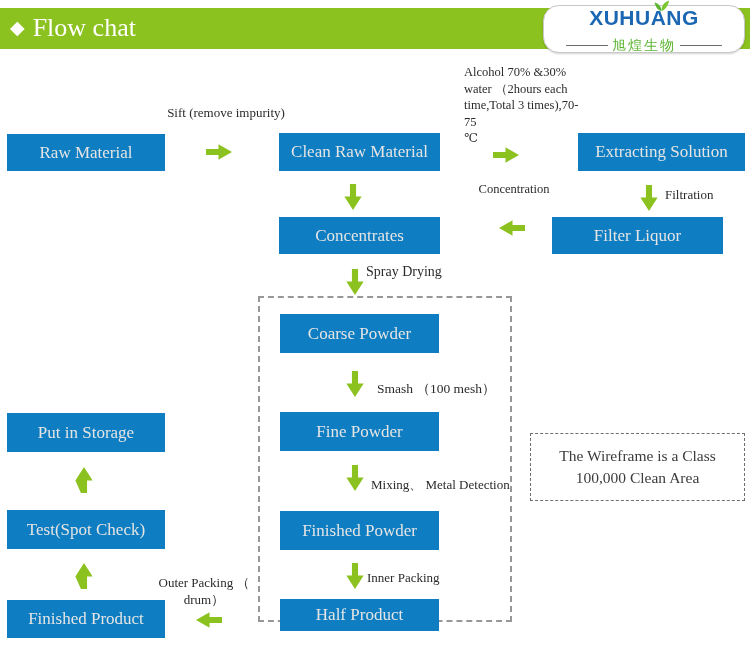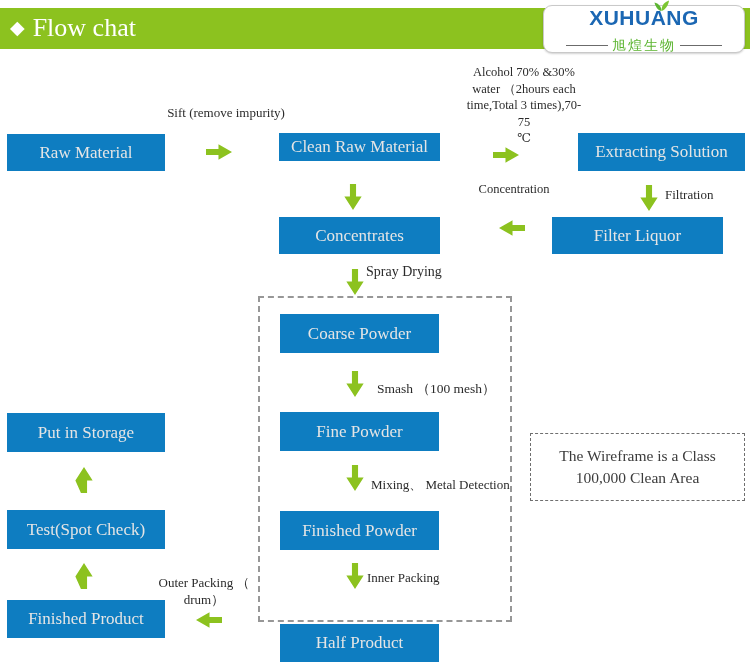--- a/index.html
+++ b/index.html
@@ -11,41 +11,41 @@
   }
   *{margin:0;padding:0;box-sizing:border-box;}
   html,body{background:#fff;}
   body{font-family:"Liberation Serif","DejaVu Serif",serif;}
   .stage{position:relative;width:750px;height:662px;background:#fff;overflow:hidden;}
 
   
   .header-bar{position:absolute;left:0;top:8px;width:750px;height:41px;background:var(--green);}
   .header-title{position:absolute;left:10px;top:13px;color:#fff;font-size:26px;line-height:30px;display:flex;align-items:center;gap:8px;}
   .diamond{font-size:19px;line-height:30px;}
-  .logo-box{position:absolute;left:543px;top:5px;width:202px;height:48px;background:#fff;border:1px solid #c9c9c9;border-radius:9px;box-shadow:0 1px 2px rgba(0,0,0,.18);display:flex;flex-direction:column;align-items:center;justify-content:center;padding-top:3px;}
+  .logo-box{position:absolute;left:543px;top:5px;width:202px;height:48px;background:#fff;border:1px solid #c9c9c9;border-radius:16px;box-shadow:0 1px 2px rgba(0,0,0,.18);display:flex;flex-direction:column;align-items:center;justify-content:center;padding-top:3px;}
   .brand-row{position:relative;line-height:20px;}
   .brand{font-family:"Liberation Sans","DejaVu Sans",sans-serif;font-weight:bold;font-size:21px;letter-spacing:.5px;color:var(--logo-blue);}
   .leaf{position:absolute;left:58%;top:-8px;}
   .cn-row{display:flex;align-items:center;gap:4px;margin-top:8px;}
   .cn-line{display:inline-block;width:42px;height:0;border-top:1.5px solid #6b6b6b;}
   .brand-cn{font-size:14px;color:var(--leaf-green);letter-spacing:2px;line-height:16px;}
 
   
   .node{position:absolute;background:var(--blue);color:#e5e5e5;display:flex;align-items:center;justify-content:center;font-size:17px;z-index:3;}
   .node span{white-space:nowrap;}
 
   
   .arrow{position:absolute;background:var(--green);z-index:4;}
   .ar{width:26px;height:16px;clip-path:polygon(0 32%,48% 32%,48% 2%,100% 50%,48% 98%,48% 68%,0 68%);}
   .al{width:26px;height:16px;clip-path:polygon(100% 32%,52% 32%,52% 2%,0 50%,52% 98%,52% 68%,100% 68%);}
   .ad{width:18px;height:26px;clip-path:polygon(33% 0,67% 0,67% 48%,98% 48%,50% 100%,2% 48%,33% 48%);}
   .au{width:18px;height:26px;clip-path:polygon(50% 0,98% 52%,67% 52%,67% 100%,33% 100%,2% 52%);}
 
   
-  .note{position:absolute;color:#2b2b2b;font-size:13px;line-height:16px;z-index:2;white-space:nowrap;text-align:center;}
+  .note{position:absolute;color:#2b2b2b;font-size:13px;line-height:16px;z-index:2;white-space:nowrap;}
   .note.center{text-align:center;white-space:normal;}
   .alcohol{width:120px;white-space:normal;font-size:12.5px;line-height:16.5px;}
 
   
   .clean-boundary{position:absolute;left:258px;top:296px;width:254px;height:326px;border:2px dashed #979797;z-index:1;}
   .clean-note{position:absolute;left:530px;top:433px;width:215px;height:68px;border:1.5px dashed #6f6f6f;display:flex;flex-direction:column;align-items:center;justify-content:center;color:var(--note-ink);font-size:15.5px;line-height:22px;z-index:2;text-align:center;}
 </style>
 </head>
 <body>
 
@@ -69,42 +69,42 @@
       <span class="brand-cn">旭煌生物</span>
       <span class="cn-line"></span>
     </div>
   </div>
 
   <div class="clean-boundary"></div>
 
   <div class="node" style="left:7px;top:134px;width:158px;height:37px">
       <span>Raw Material</span>
     </div>
-  <div class="node" style="left:279px;top:133px;width:161px;height:28px">
+  <div class="node" style="left:279px;top:133px;width:161px;height:38px">
       <span>Clean Raw Material</span>
     </div>
   <div class="node" style="left:578px;top:133px;width:167px;height:38px">
       <span>Extracting Solution</span>
     </div>
   <div class="node" style="left:552px;top:217px;width:171px;height:37px">
       <span>Filter Liquor</span>
     </div>
   <div class="node" style="left:279px;top:217px;width:161px;height:37px">
       <span>Concentrates</span>
     </div>
   <div class="node" style="left:280px;top:314px;width:159px;height:39px">
       <span>Coarse Powder</span>
     </div>
   <div class="node" style="left:280px;top:412px;width:159px;height:39px">
       <span>Fine Powder</span>
     </div>
   <div class="node" style="left:280px;top:511px;width:159px;height:39px">
       <span>Finished Powder</span>
     </div>
-  <div class="node" style="left:280px;top:624px;width:159px;height:38px">
+  <div class="node" style="left:280px;top:599px;width:159px;height:32px">
       <span>Half Product</span>
     </div>
   <div class="node" style="left:7px;top:413px;width:158px;height:39px">
       <span>Put in Storage</span>
     </div>
   <div class="node" style="left:7px;top:510px;width:158px;height:39px">
       <span>Test(Spot Check)</span>
     </div>
   <div class="node" style="left:7px;top:600px;width:158px;height:38px">
       <span>Finished Product</span>

